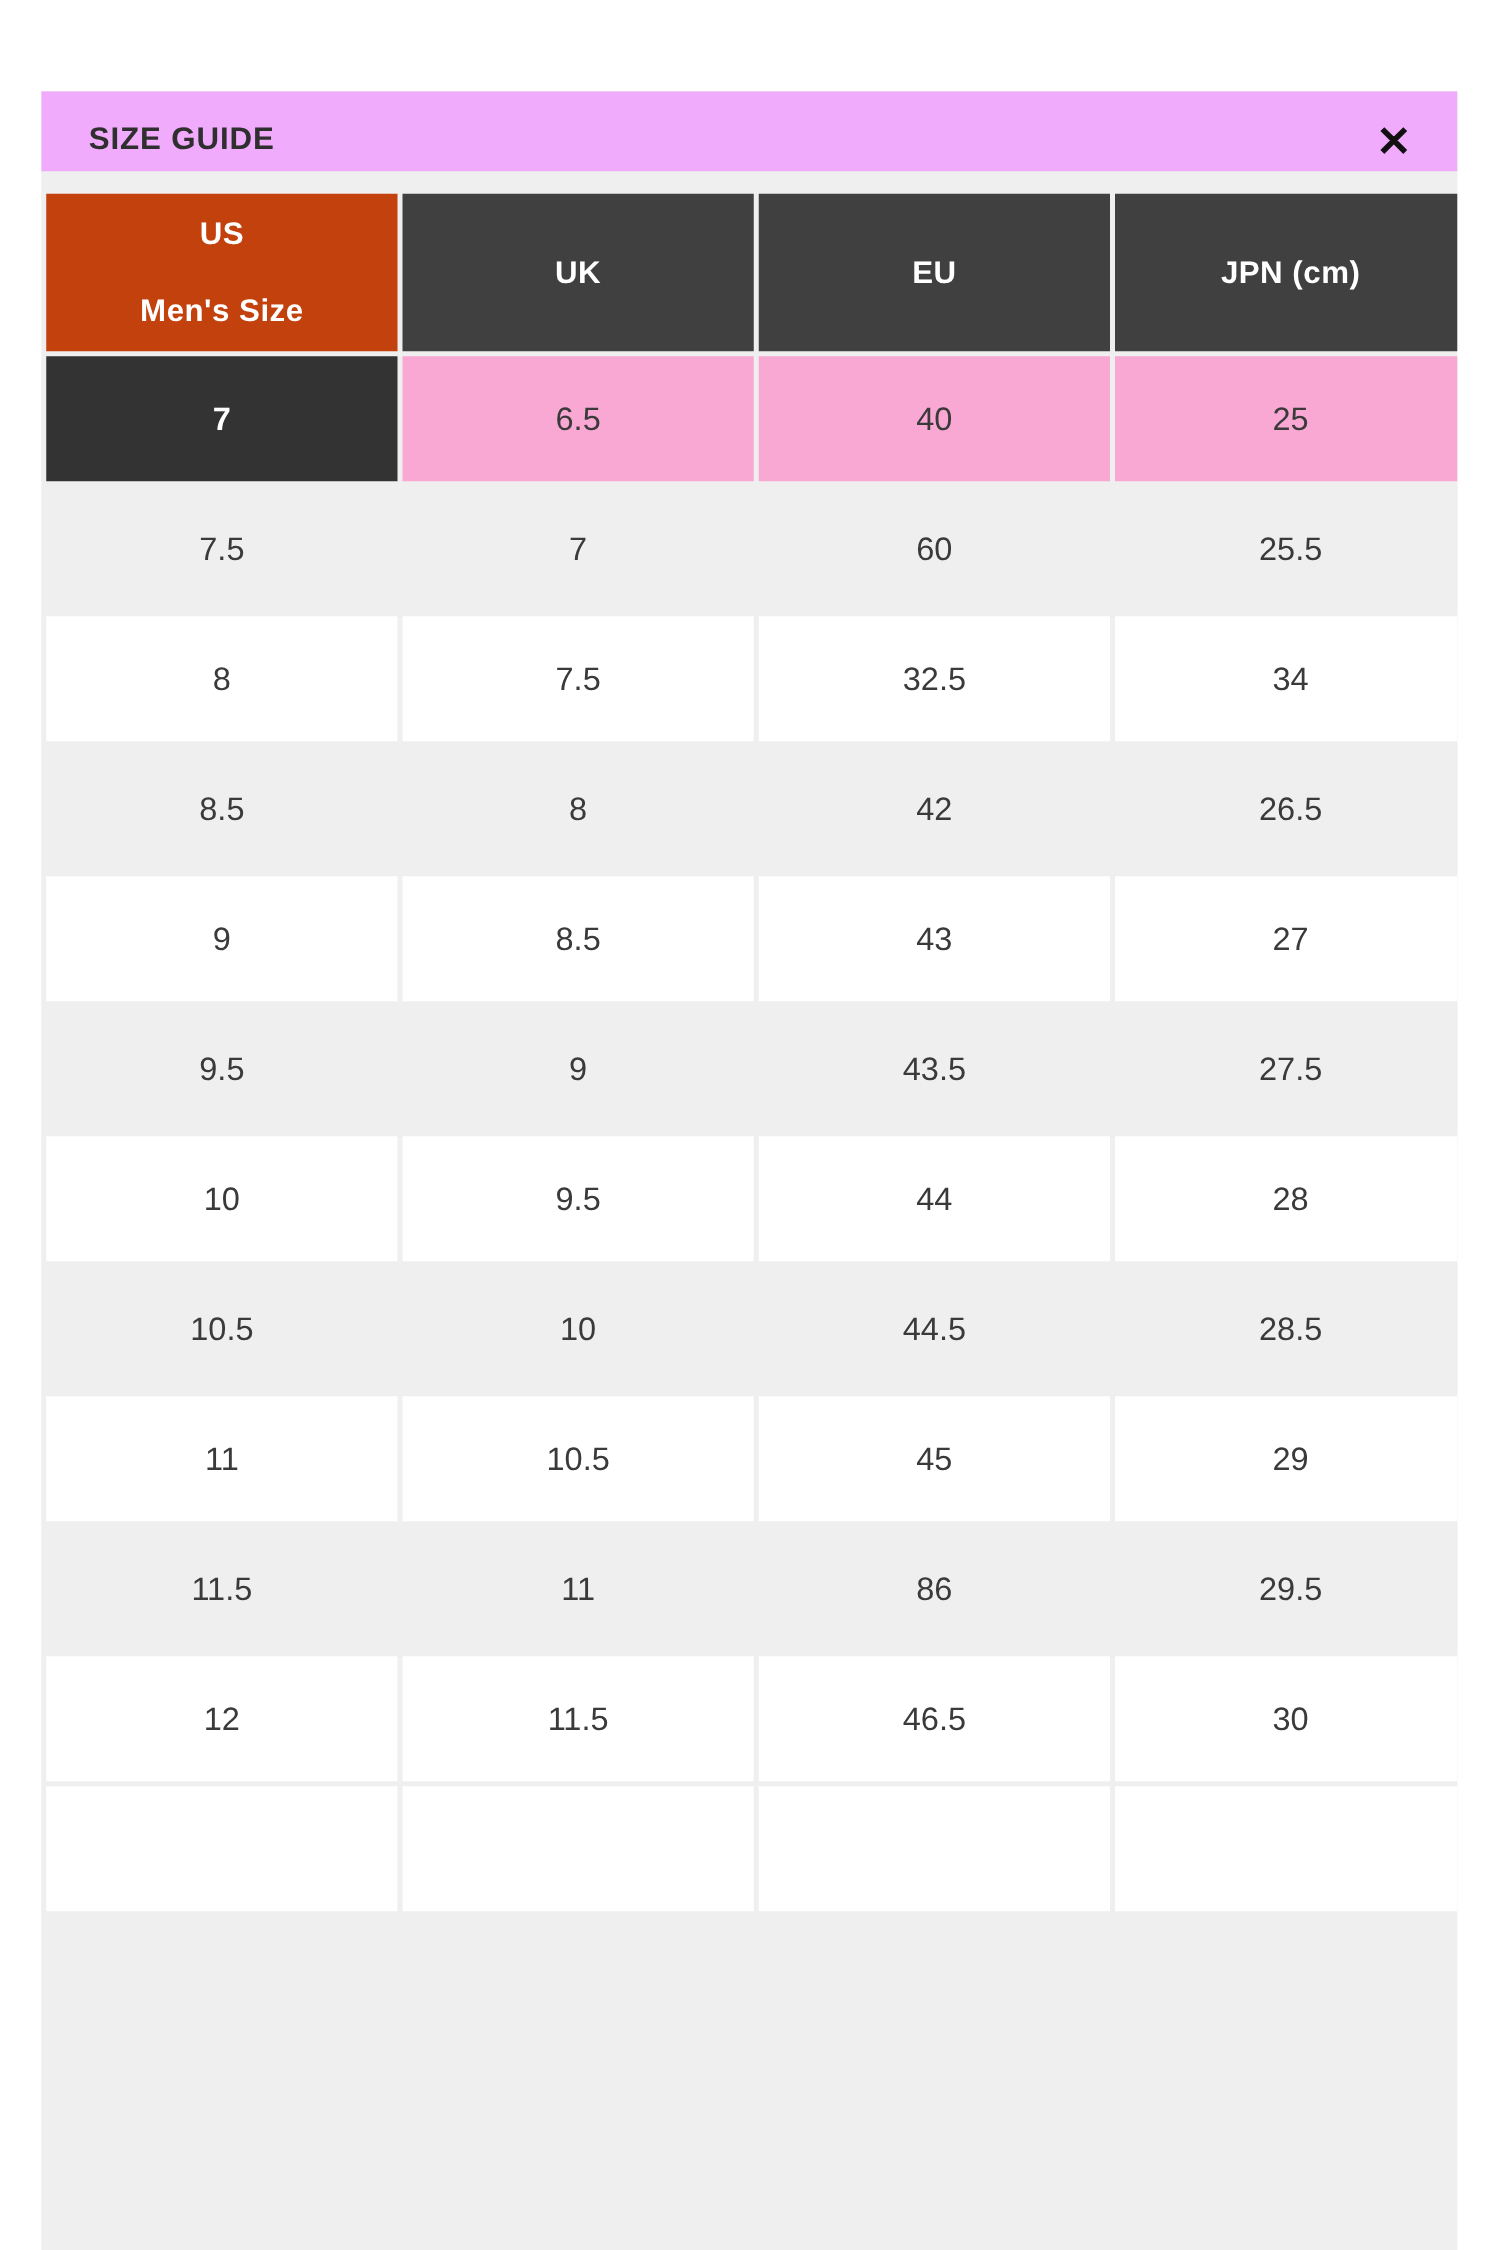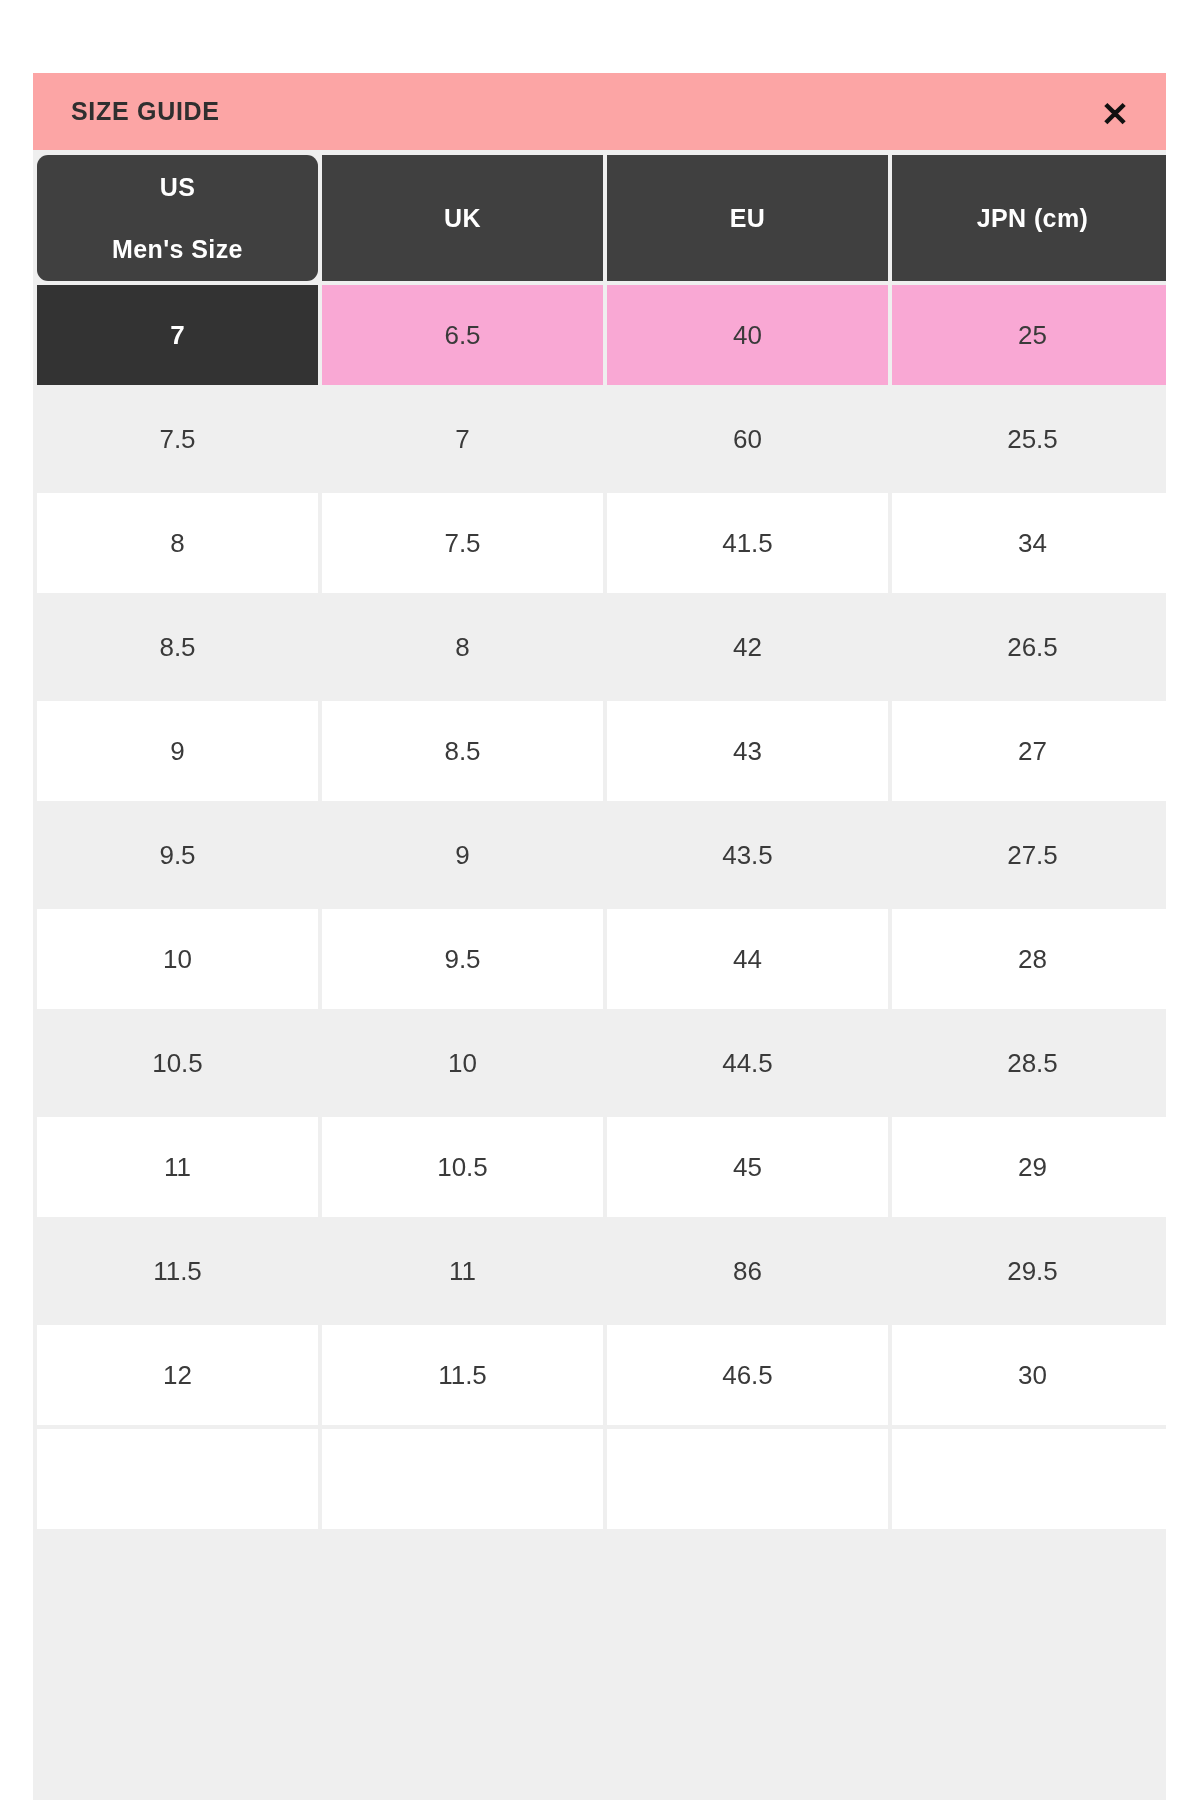--- a/index.html
+++ b/index.html
@@ -26,22 +26,22 @@
     top: 73px;
     width: 1133px;
     height: 1730px;
     background: #efefef;
     overflow: hidden;
   }
 
   
   .panel-header {
     position: relative;
-    height: 77px;
-    background: #fca5a5;
+    height: 64px;
+    background: #f0abfc;
   }
 
   .panel-title {
     position: absolute;
     left: 38px;
     top: 26px;
     font-size: 25px;
     font-weight: bold;
     letter-spacing: 0.7px;
     color: #2f2f2f;
@@ -104,23 +104,22 @@
   
   .size-table thead th {
     height: 126px;
     background: #404040;
     color: #ffffff;
     font-weight: bold;
     font-size: 25px;
     letter-spacing: 0.4px;
   }
   .size-table thead th.col-us {
-    background: #404040;
+    background: #c2410c;
     line-height: 1.28;
-    border-radius: 11px;
   }
   .th-line1 { display: block; }
   .th-line2 { display: block; margin-top: 30px; }
 
   
   .size-table tbody td.col-us {
     font-weight: normal;
   }
 
   
@@ -177,21 +176,21 @@
             </tr>
             <tr class="row-shade">
               <td class="col-us">7.5</td>
               <td class="col-uk">7</td>
               <td class="col-eu">60</td>
               <td class="col-jpn">25.5</td>
             </tr>
             <tr class="row-plain">
               <td class="col-us">8</td>
               <td class="col-uk">7.5</td>
-              <td class="col-eu">41.5</td>
+              <td class="col-eu">32.5</td>
               <td class="col-jpn">34</td>
             </tr>
             <tr class="row-shade">
               <td class="col-us">8.5</td>
               <td class="col-uk">8</td>
               <td class="col-eu">42</td>
               <td class="col-jpn">26.5</td>
             </tr>
             <tr class="row-plain">
               <td class="col-us">9</td>

